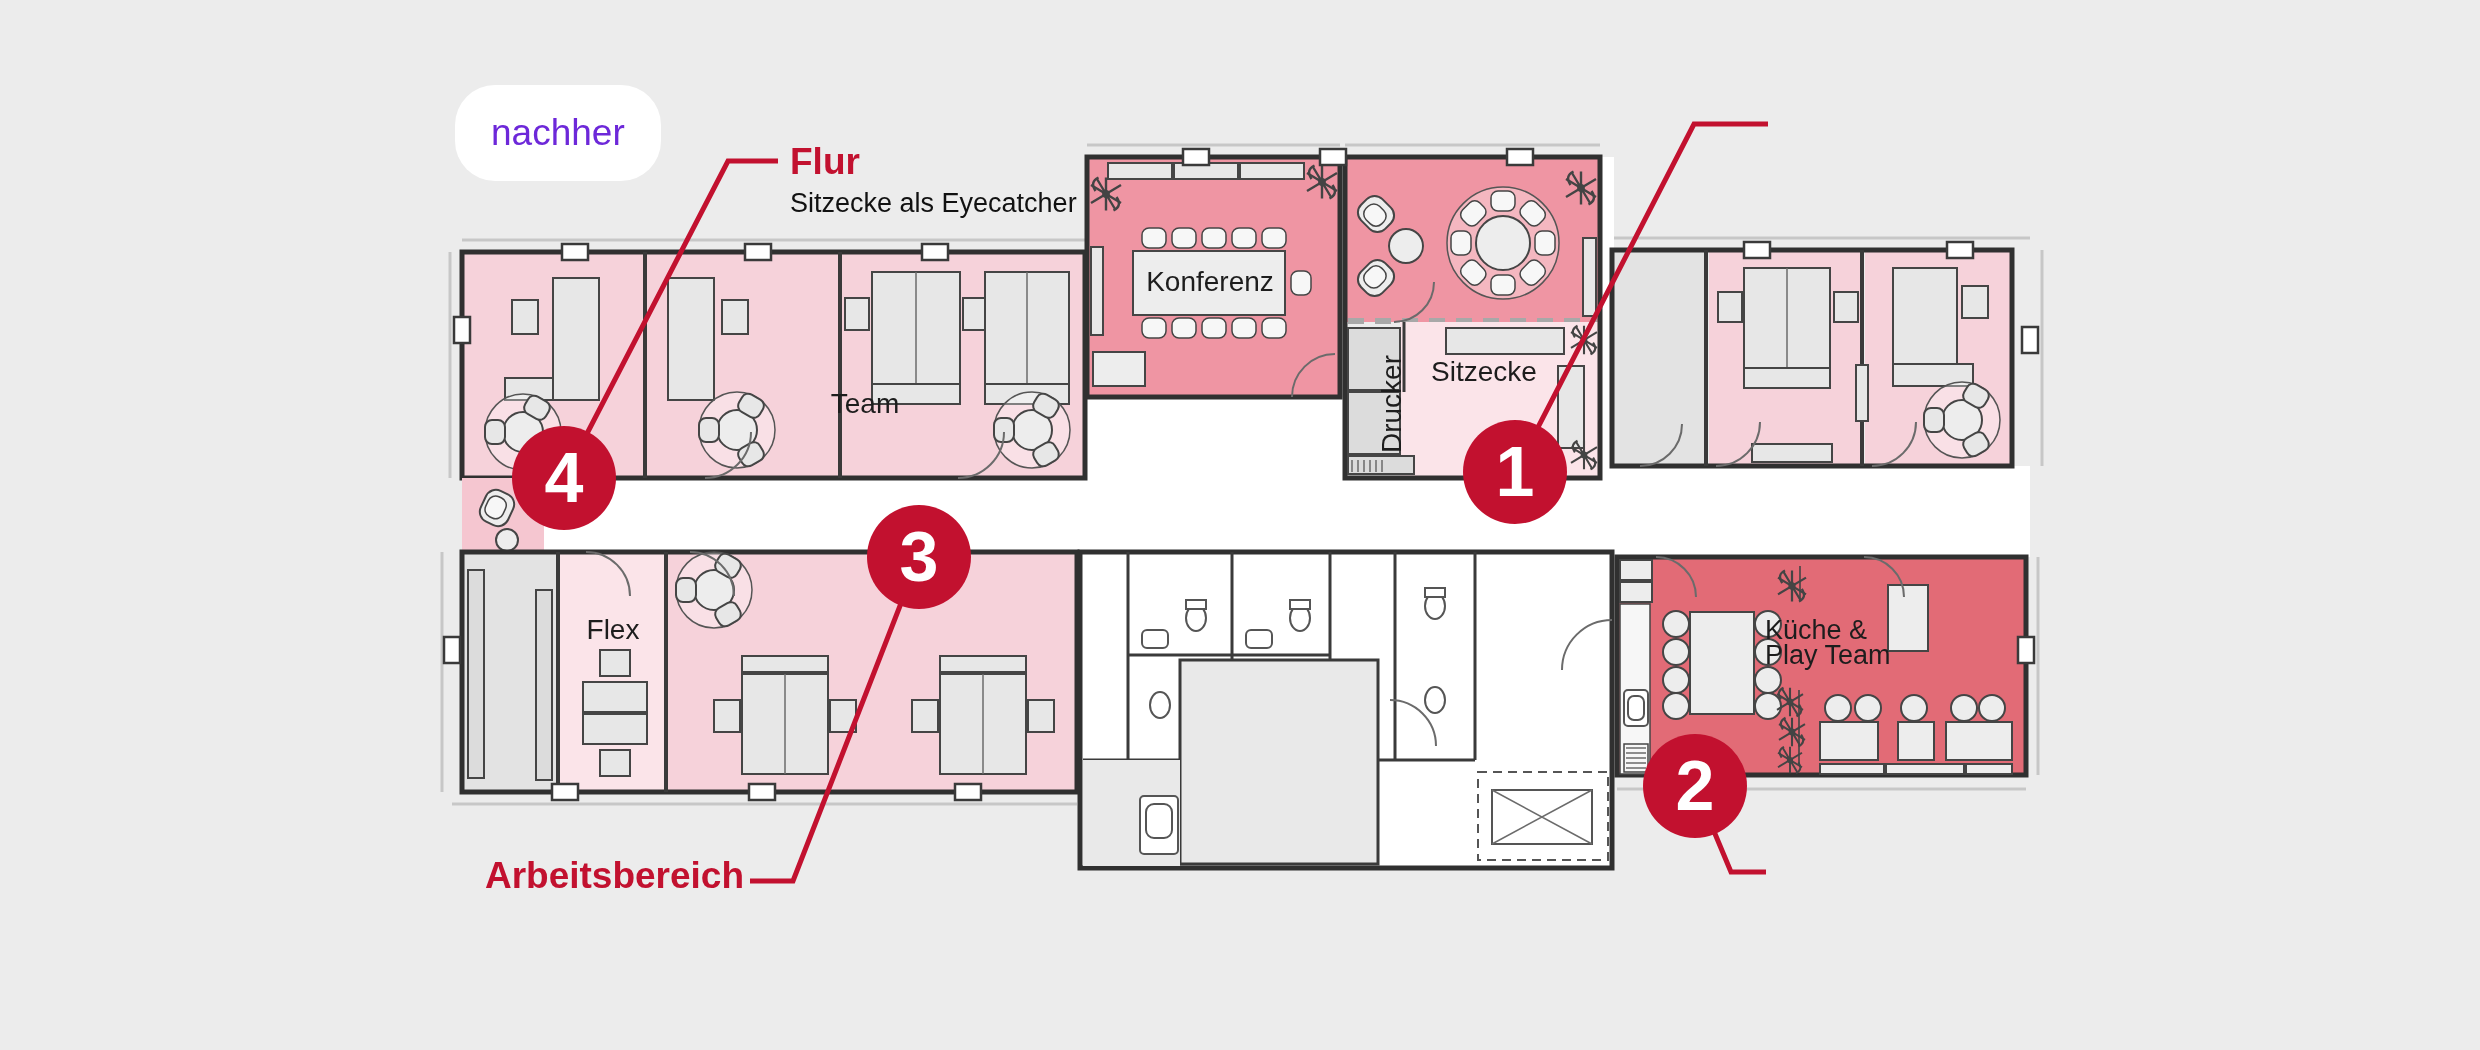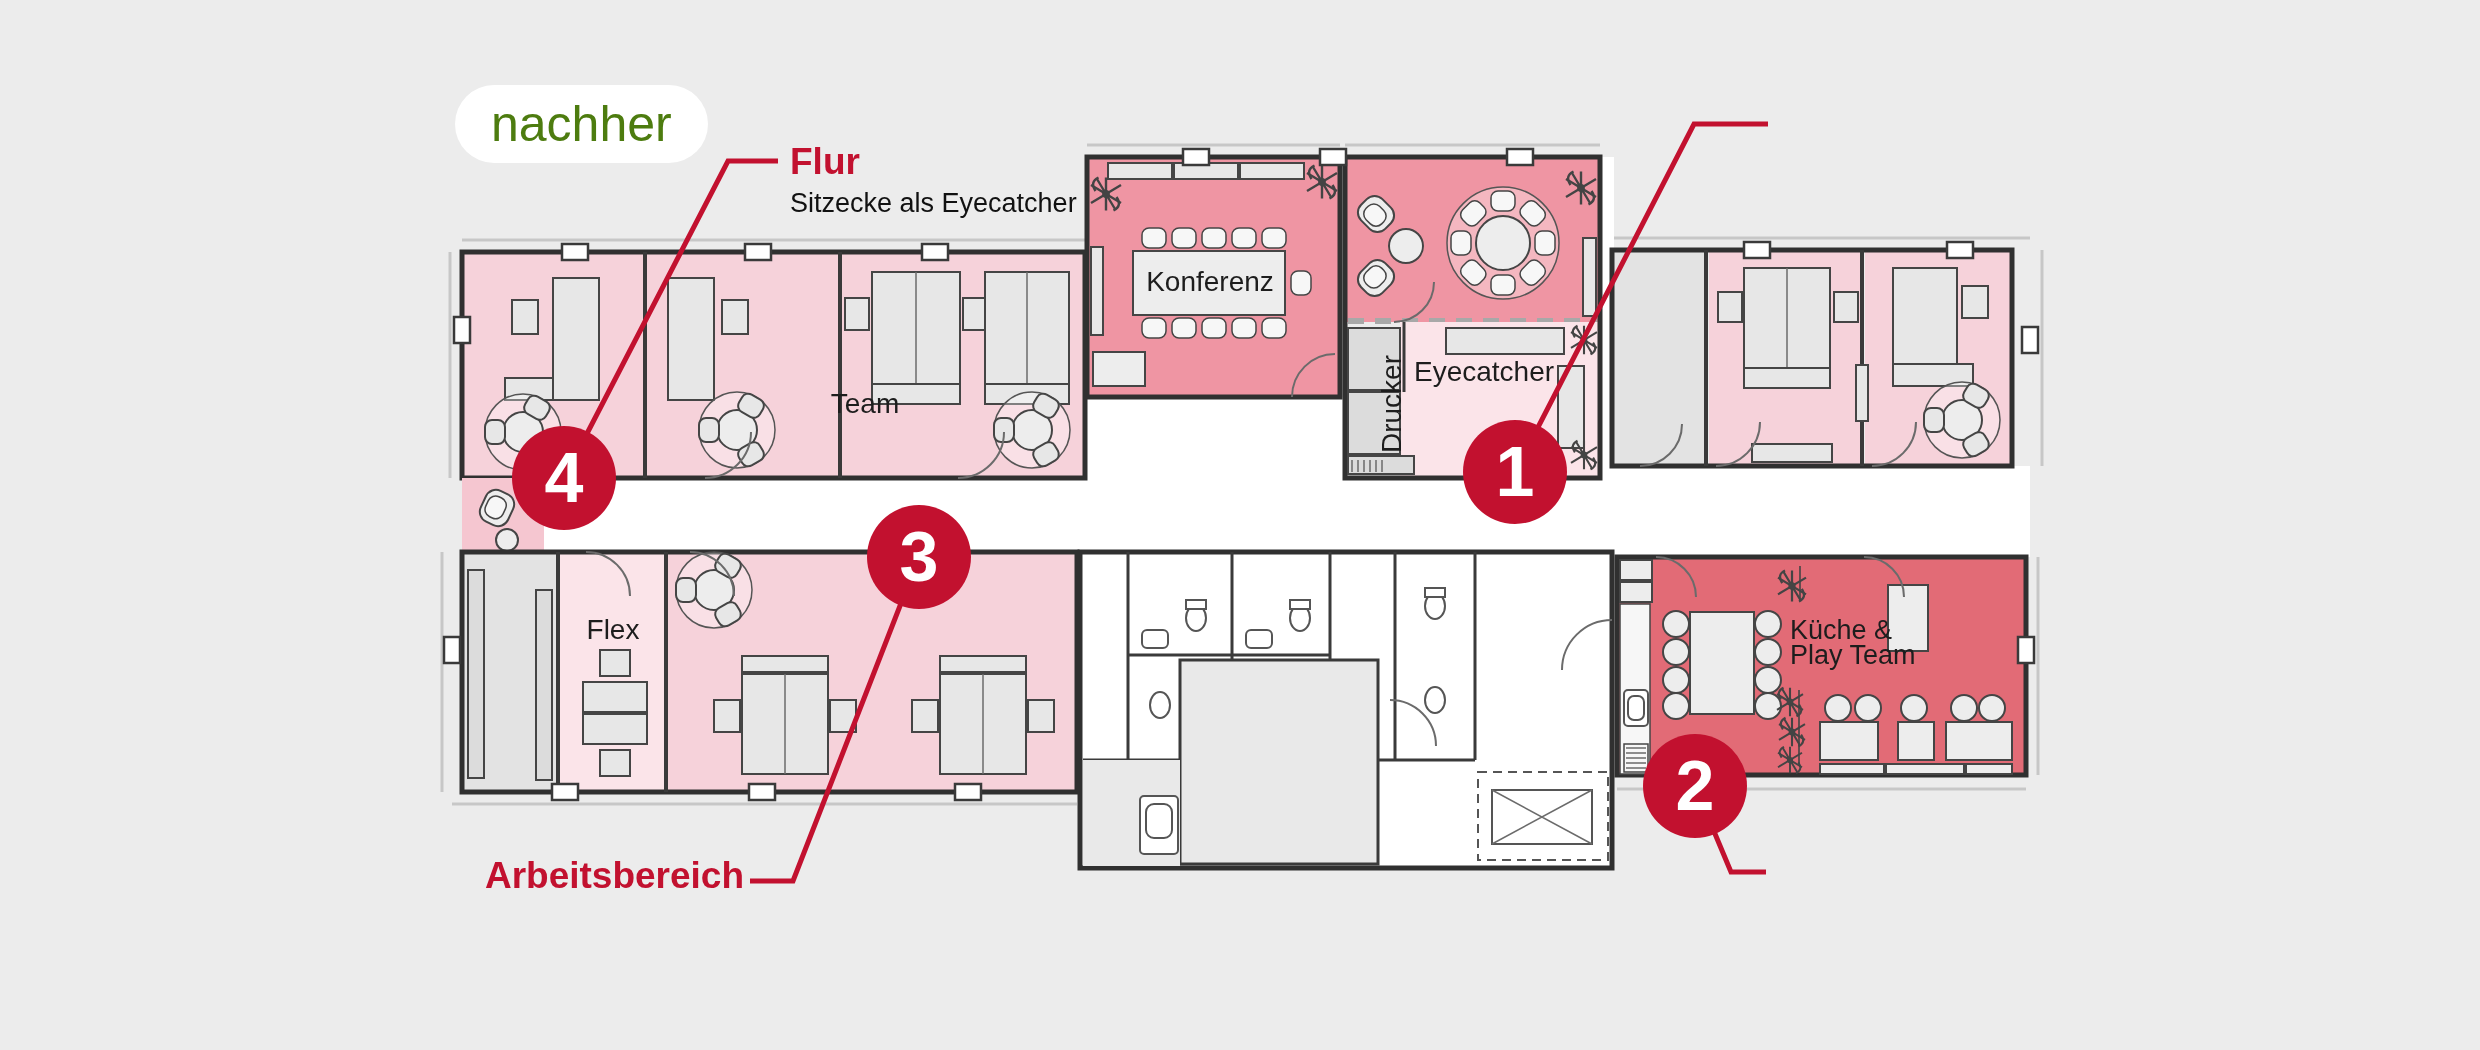--- a/index.html
+++ b/index.html
@@ -29,21 +29,21 @@
   .sill{stroke:#c7c7c7;stroke-width:3;fill:none}
   .wmark{fill:#ffffff;stroke:#3a3a3a;stroke-width:2.5}
   .fixture{fill:#ffffff;stroke:#555;stroke-width:2}
   .dashline{stroke:#a8a8a8;stroke-width:6;stroke-dasharray:16 11;fill:none}
   .dashrect{fill:none;stroke:#555;stroke-width:2;stroke-dasharray:9 6}
   .plantline{stroke:#444;stroke-width:1.6;fill:none}
   .leader{stroke:#c2112f;stroke-width:5;fill:none}
 
   
   .badge{position:absolute;left:455px;top:85px;height:62px;line-height:62px;
-    padding:8px 36px;background:#ffffff;border-radius:40px;font-size:50px;color:#4d7c0f;}
+    padding:17px 36px;background:#ffffff;border-radius:40px;font-size:37px;color:#6d28d9;}
   .rlabel{position:absolute;font-size:28px;color:#1d1d1d;white-space:nowrap;}
   .rlabel.center{text-align:center;}
   .num{position:absolute;width:104px;height:104px;border-radius:50%;background:#c2112f;
     color:#ffffff;font-size:70px;font-weight:bold;display:flex;align-items:center;
     justify-content:center;}
   .anno{position:absolute;white-space:nowrap;}
   .anno-title{font-size:37px;font-weight:bold;color:#c2112f;line-height:40px;}
   .anno-sub{font-size:27px;color:#111111;line-height:33px;margin-top:5px;}
   .right{text-align:right;}
   .kline{font-size:27px;color:#1d1d1d;line-height:25px;}
@@ -343,24 +343,24 @@
     <polyline class="leader" points="1695,786 1731,872 1766,872"></polyline>
     <polyline class="leader" points="919,557 793,881 750,881"></polyline>
     <polyline class="leader" points="564,478 728,161 778,161"></polyline>
   </g>
 </svg>
 
 <div class="badge">nachher</div>
 
 <div class="rlabel center" style="left:1130px;top:266px;width:160px;">Konferenz</div>
 <div class="rlabel center" style="left:820px;top:388px;width:90px;">Team</div>
-<div class="rlabel center" style="left:1404px;top:356px;width:160px;">Eyecatcher</div>
+<div class="rlabel center" style="left:1404px;top:356px;width:160px;">Sitzecke</div>
 <div class="rlabel center vert" style="left:1332px;top:388px;width:120px;">Drucker</div>
 <div class="rlabel center" style="left:563px;top:614px;width:100px;">Flex</div>
-<div class="rlabel" style="left:1765px;top:618px;margin-left:25px;">
+<div class="rlabel" style="left:1765px;top:618px;">
   <div class="kline">Küche &amp;</div>
   <div class="kline">Play Team</div>
 </div>
 
 <div class="anno right" style="right:1736px;top:856px;">
   <div class="anno-title">Arbeitsbereich</div>
 </div>
 <div class="anno" style="left:790px;top:142px;">
   <div class="anno-title">Flur</div>
   <div class="anno-sub">Sitzecke als Eyecatcher</div>

